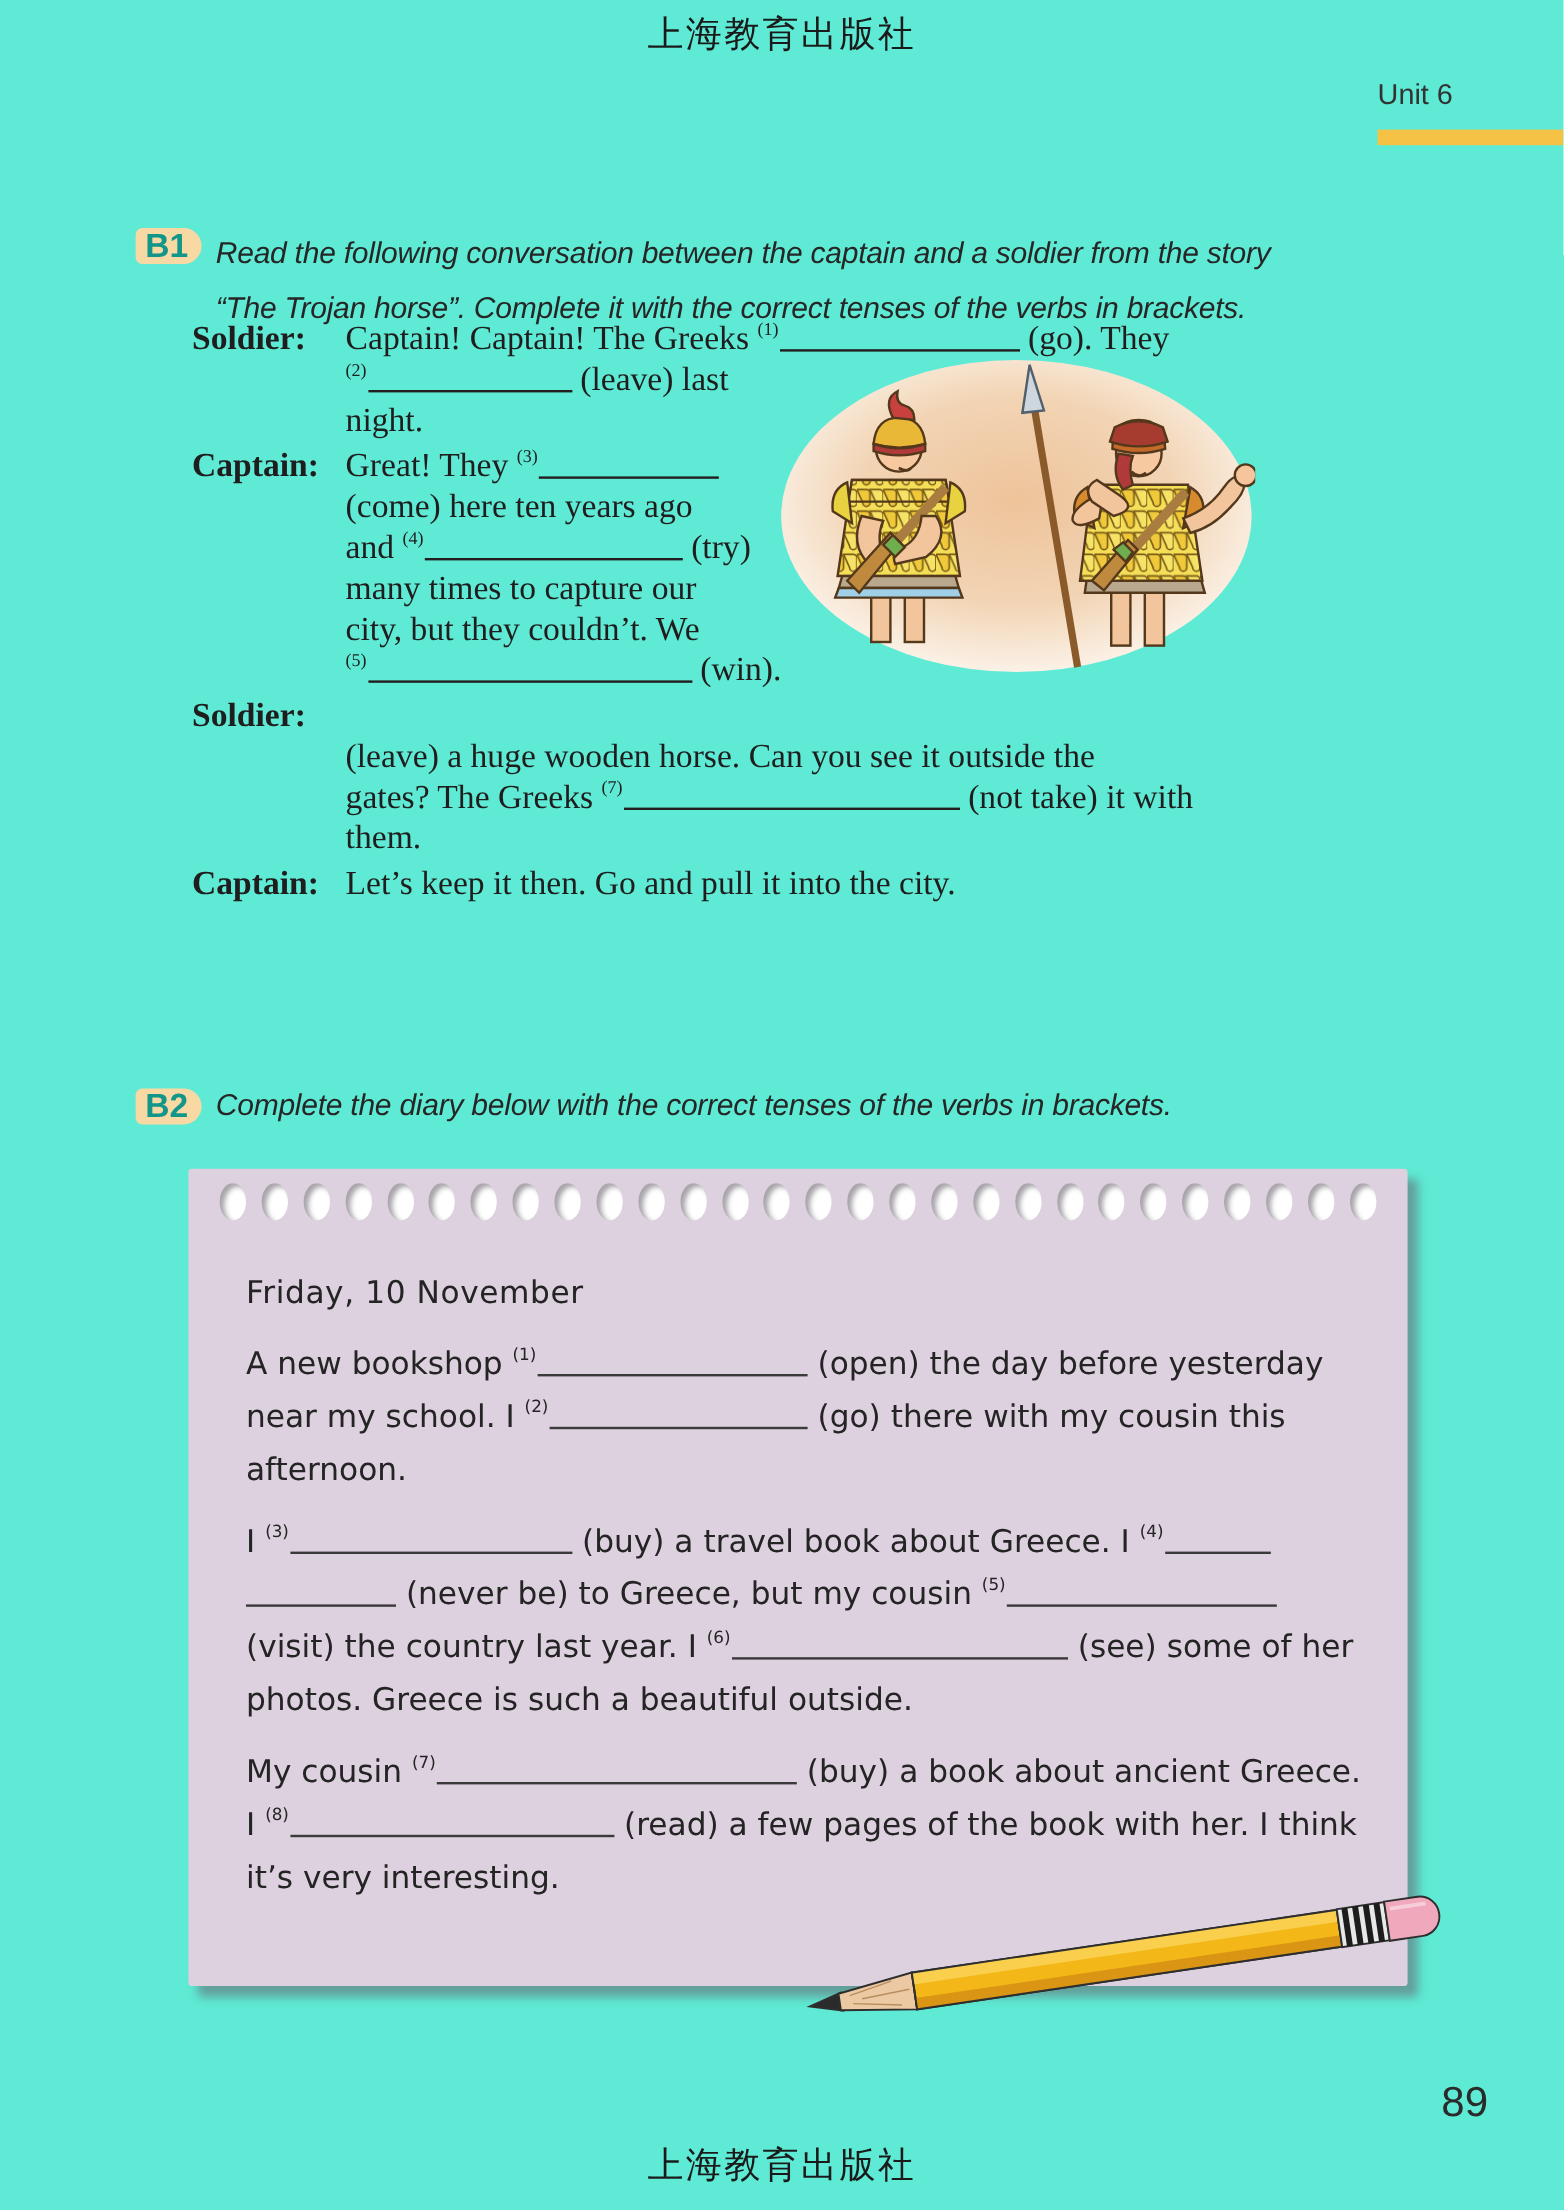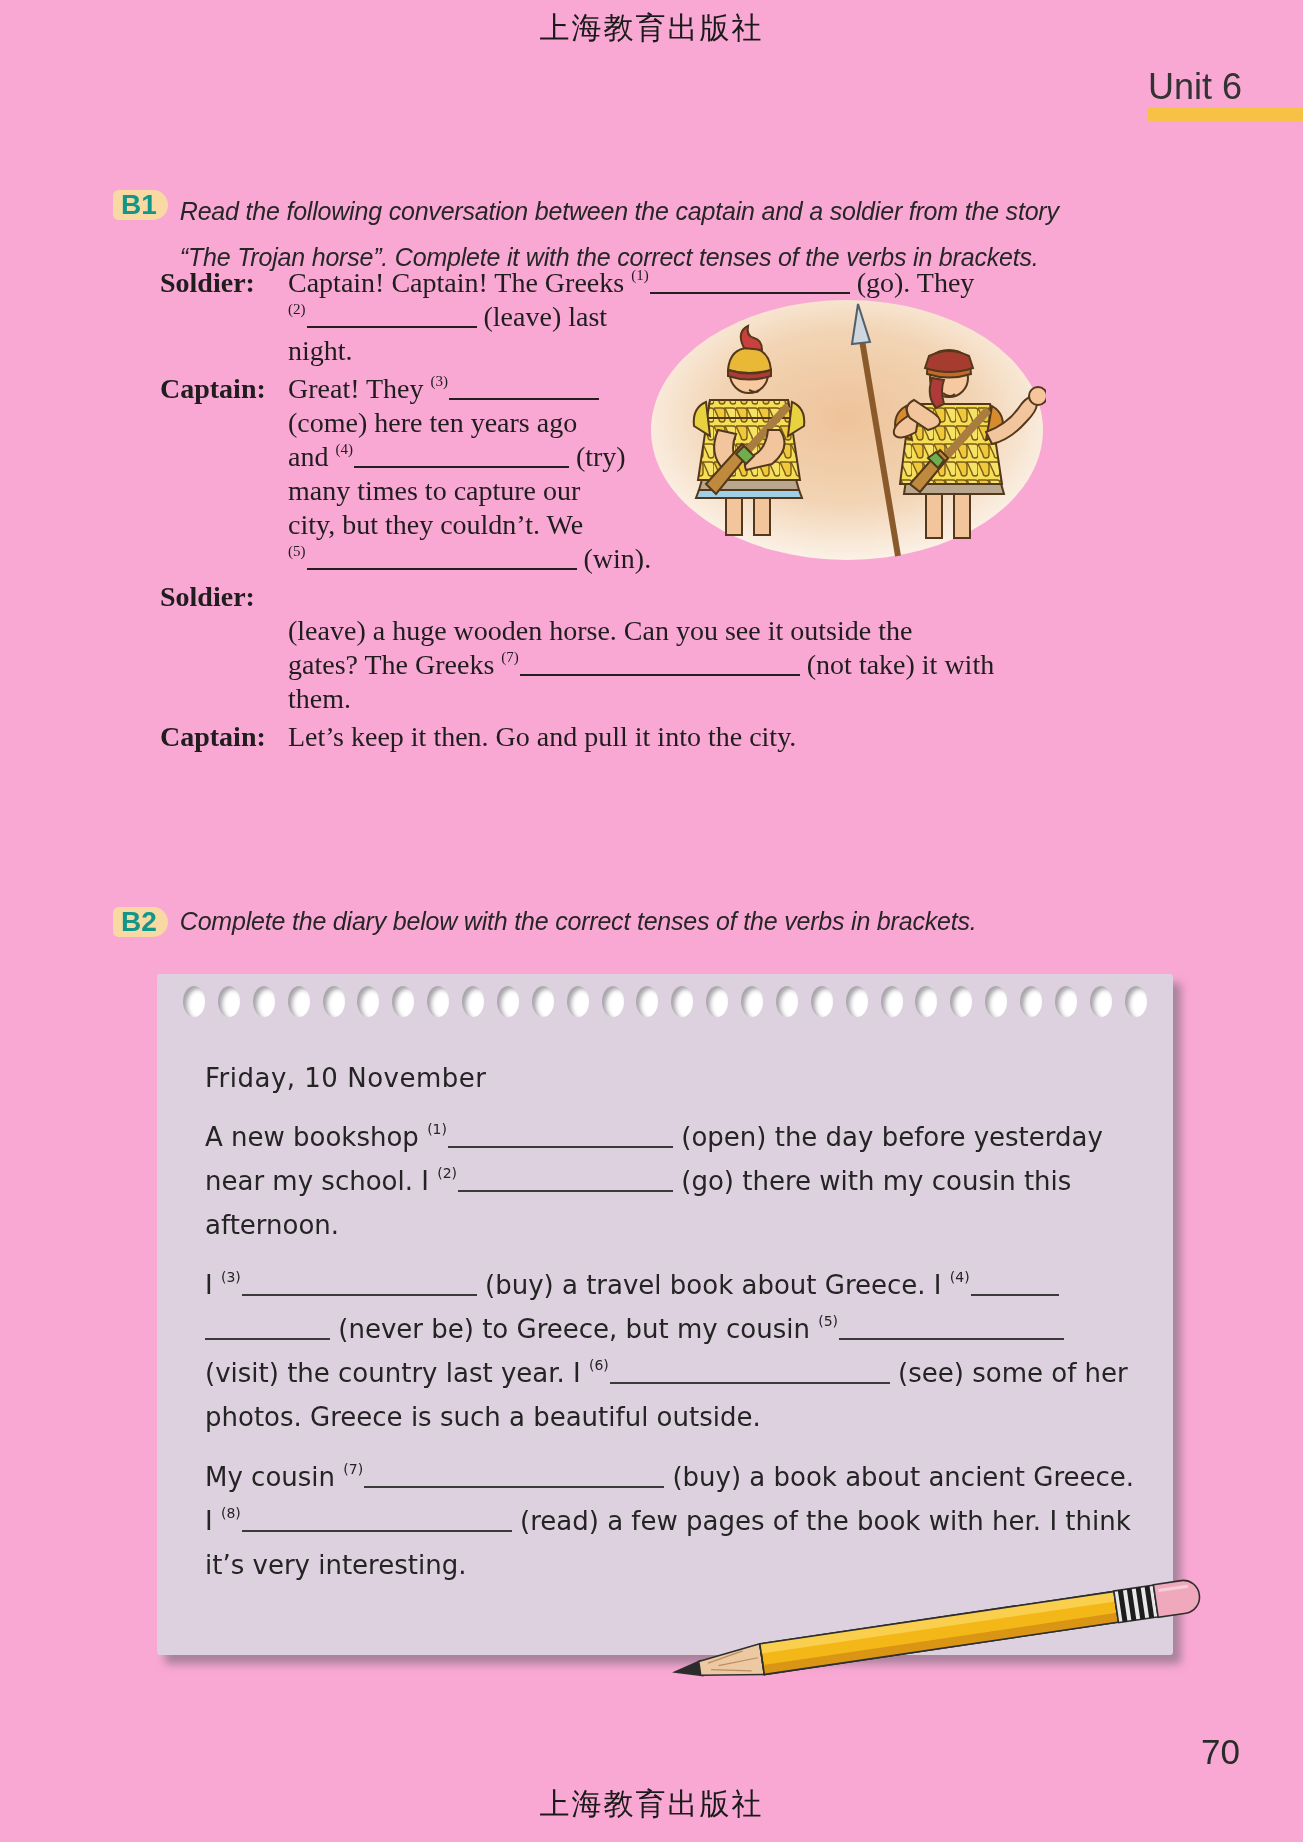--- a/index.html
+++ b/index.html
@@ -1,34 +1,34 @@
 <!DOCTYPE html>
 <html><head>
 <meta charset="utf-8">
 <style>
   * { margin:0; padding:0; box-sizing:border-box; }
   html,body { background:#ffffff; }
   .page {
     position:relative; width:1303px; height:1842px; margin:0 auto;
-    background:#f9a8d4; overflow:hidden;
+    background:#5eead4; overflow:hidden;
     font-family:"Liberation Serif", serif; color:#1f1d1e;
   }
 
   
   .pub-header, .pub-footer {
     position:absolute; left:0; width:100%; text-align:center;
     font-family:"DejaVu Serif", serif; font-size:30px; color:#1a1a1a;
     letter-spacing:2px;
   }
   .pub-header { top:8px; }
   .pub-footer { top:1784px; }
 
   .unit-tab { position:absolute; top:66px; left:1148px; }
   .unit-label {
-    font-family:"Liberation Sans", sans-serif; font-size:36px; color:#333;text-align:right;
+    font-family:"Liberation Sans", sans-serif; font-size:24px; color:#333;text-align:right;
   }
   .unit-bar {
     position:absolute; top:108px; left:1148px; width:155px; height:13px;
     background:#f6c245;
   }
 
   .page-number {
     position:absolute; top:1732px; left:1150px; width:90px; text-align:right;
     font-family:"Liberation Sans", sans-serif; font-size:35px; color:#2a2a2a;
   }
@@ -308,16 +308,16 @@
         <rect x="450" y="-16" width="5" height="32" fill="#1d1d1d" stroke="none"></rect>
         <rect x="459" y="-16" width="5" height="32" fill="#1d1d1d" stroke="none"></rect>
         <rect x="468" y="-16" width="5" height="32" fill="#1d1d1d" stroke="none"></rect>
         <rect x="477" y="-16" width="5" height="32" fill="#1d1d1d" stroke="none"></rect>
       </g>
       <path d="M486,-16.5 h28 a16,16.5 0 0 1 16,16.5 a16,16.5 0 0 1 -16,16.5 h-28 z" fill="#f0a8bd"></path>
       <path d="M490,-10 h30" stroke="#f8cdda" stroke-width="3"></path>
     </g>
   </svg>
 
-  <div class="page-number">70</div>
+  <div class="page-number">89</div>
   <div class="pub-footer">上海教育出版社</div>
 
 </div>
 
 </body></html>

